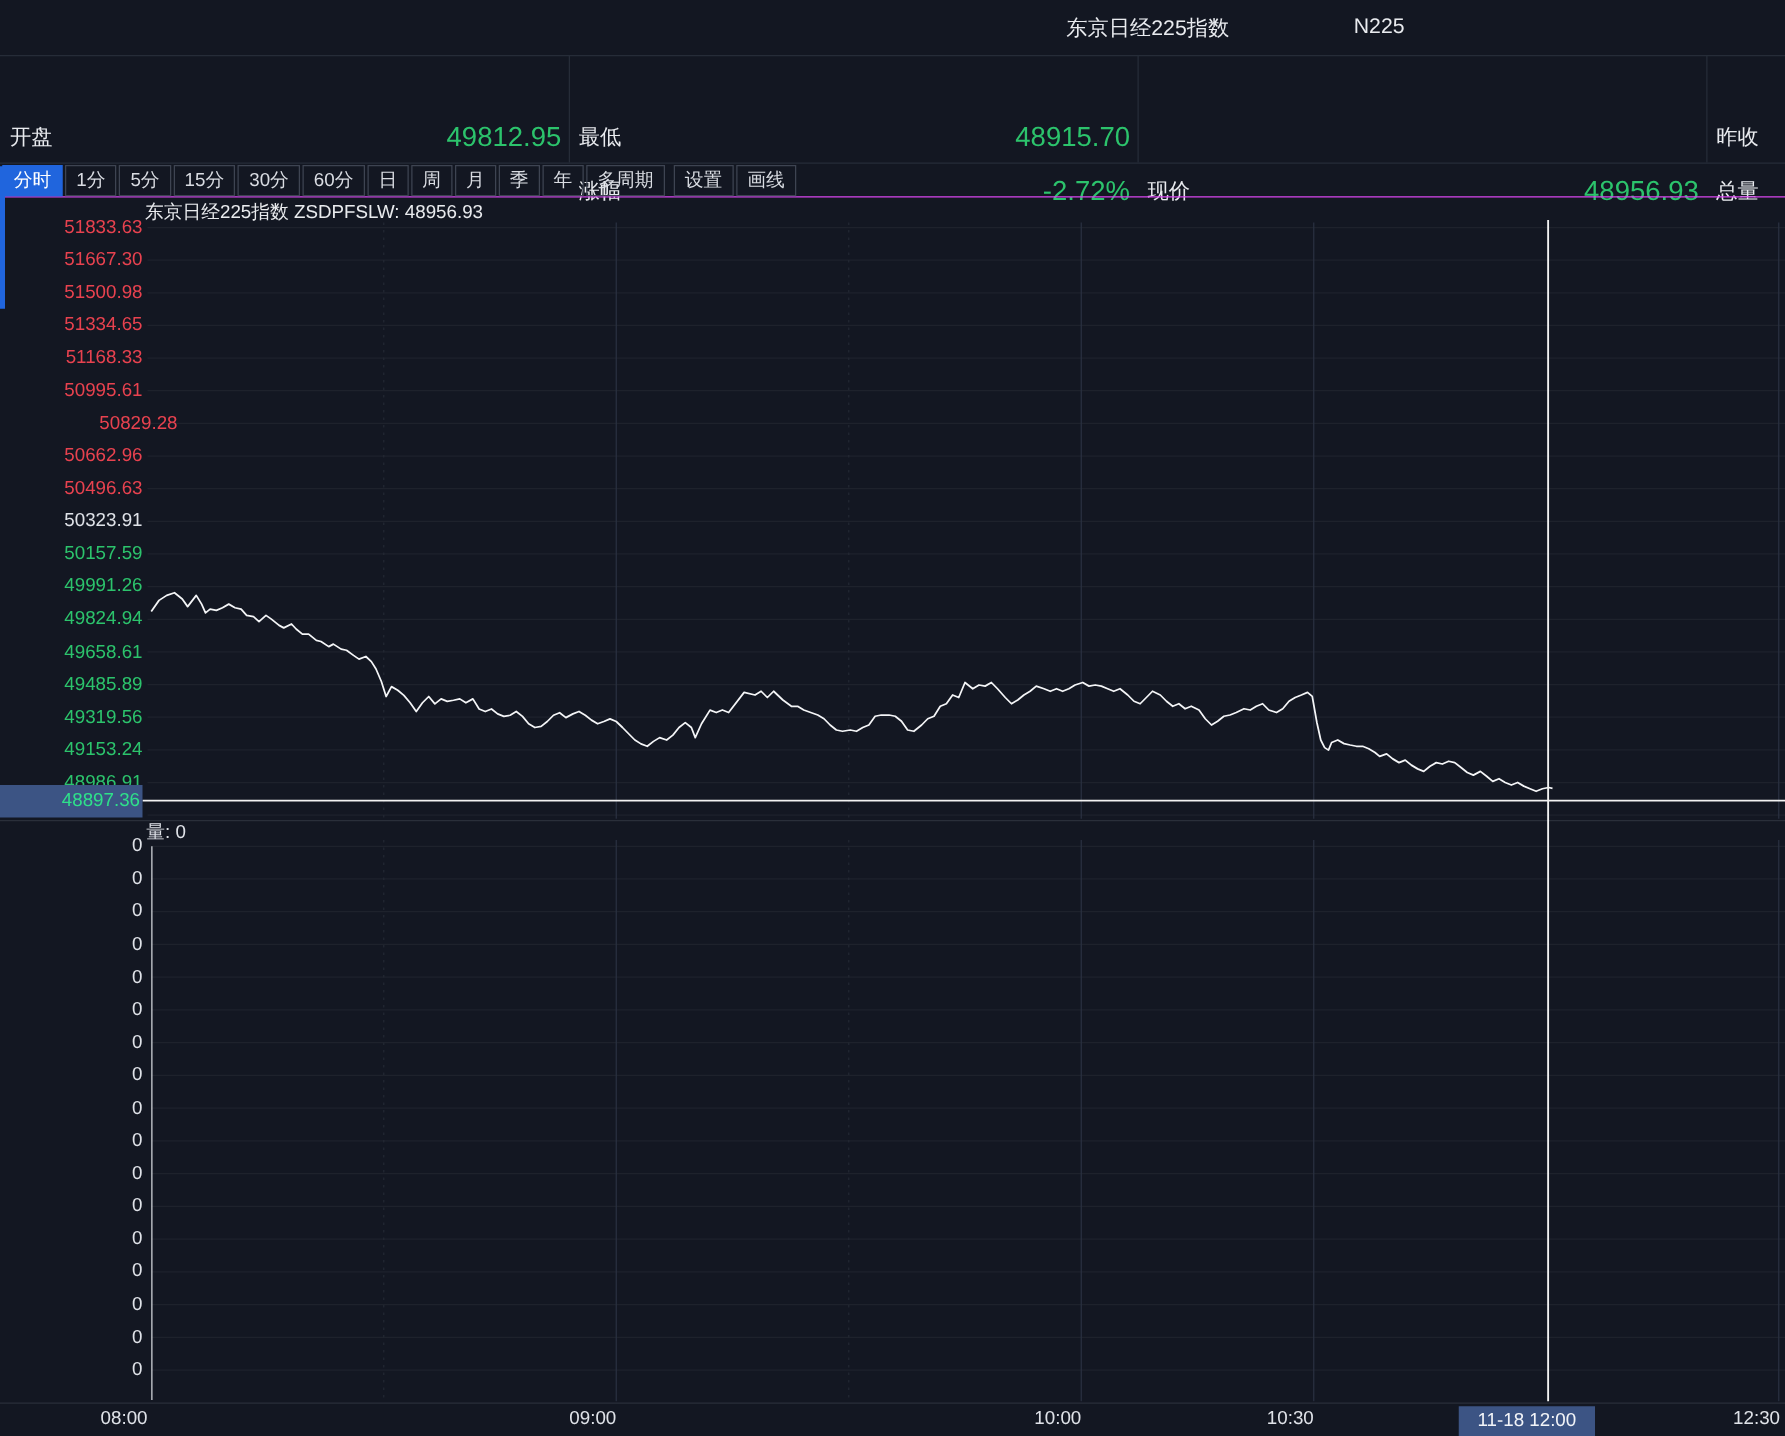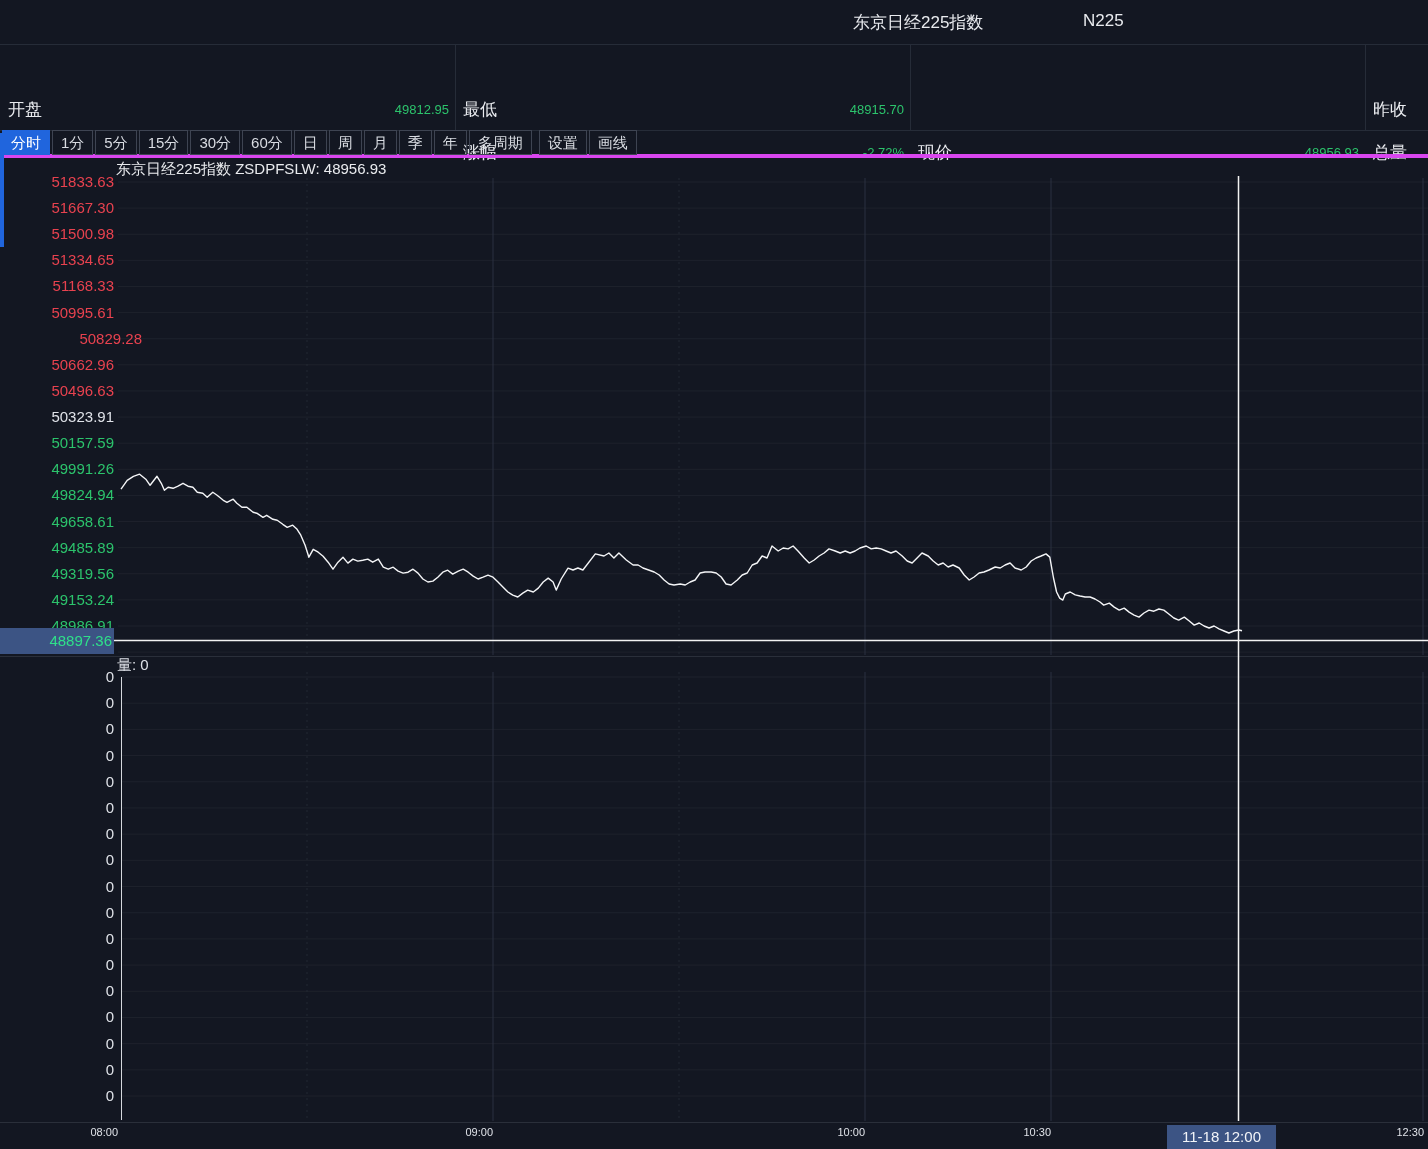--- a/index.html
+++ b/index.html
@@ -6,40 +6,40 @@
   .screen{position:relative;width:1428px;height:1149px;background:#131722;overflow:hidden;
           font-family:"Liberation Sans","DejaVu Sans",sans-serif;color:#e6e8ec;}
   
   .titlebar{position:absolute;left:0;top:0;width:1428px;height:44px;border-bottom:1px solid #262c38;}
   .title{position:absolute;left:853px;top:11px;font-size:17px;color:#e9ebef;}
   .symbol{position:absolute;left:1083px;top:11px;font-size:17px;color:#e9ebef;}
   
   .statsbar{position:absolute;left:0;top:44px;width:1428px;height:86px;border-bottom:1px solid #262c38;}
   .stat-cell{position:absolute;height:43px;display:flex;justify-content:space-between;align-items:center;}
   .stat-label{padding-left:8px;font-size:17px;color:#e9ebef;white-space:nowrap;}
-  .stat-value{padding-right:6px;font-size:13px;white-space:nowrap;}
+  .stat-value{padding-right:6px;font-size:22px;white-space:nowrap;}
   .v-green{color:#2cc36c;}
   .stat-div{position:absolute;top:44px;width:1px;height:86px;background:#262c38;}
   
   .tabbar{position:absolute;left:0;top:131px;width:1428px;height:27px;display:flex;align-items:center;
-          padding-left:2px;box-sizing:border-box;border-bottom:4px solid #d946ef;}
+          padding-left:2px;box-sizing:border-box;border-bottom:1px solid #d946ef;}
   .tab{border:1px solid #3e4452;color:#d9dce2;font-size:15px;line-height:21px;padding:1px 8px;
        margin-right:2px;white-space:nowrap;cursor:default;}
   .tab.selected{background:#2065dd;border-color:#2065dd;color:#fff;}
   .tab.gap{margin-left:5px;}
   
   .chart-svg{position:absolute;left:0;top:0;width:1428px;height:1149px;}
   .legend{position:absolute;left:116px;top:160px;font-size:15px;color:#e9ebee;white-space:nowrap;z-index:3;}
   .ylabel{position:absolute;left:0;width:114px;text-align:right;font-size:15px;line-height:26px;z-index:2;}
   .lab-red{color:#e8424f;} .lab-green:{color:#2cc36c;} .lab-green{color:#2cc36c;} .lab-white{color:#dfe2e8;}
   .vol-zero{position:absolute;left:0;width:114px;text-align:right;font-size:15px;line-height:26px;color:#dfe2e8;z-index:2;}
   .vol-header{position:absolute;left:117px;top:656px;font-size:15px;color:#dfe2e8;z-index:3;}
   .price-cross-label{position:absolute;left:0;top:628px;width:114px;height:26px;background:#3c5484;
         color:#2fe08a;font-size:15px;line-height:26px;text-align:right;padding-right:2px;box-sizing:border-box;z-index:4;}
-  .time-axis-label{position:absolute;top:1126px;transform:translateX(-100%);font-size:11px;color:#dfe2e8;white-space:nowrap;z-index:2;}
+  .time-axis-label{position:absolute;top:1126px;transform:translateX(-100%);font-size:15px;color:#dfe2e8;white-space:nowrap;z-index:2;}
   .time-cross-label{position:absolute;left:1131px;top:1125px;width:109px;height:39px;background:#3c5484;
         color:#f2f4f8;font-size:15px;line-height:23px;text-align:center;z-index:4;margin-left:36px;}
   .blue-strip{position:absolute;left:0;top:133px;width:4px;height:114px;background:#2065dd;z-index:5;}
 </style>
 </head>
 <body>
 
 <div class="screen">
 
   <div class="titlebar">

